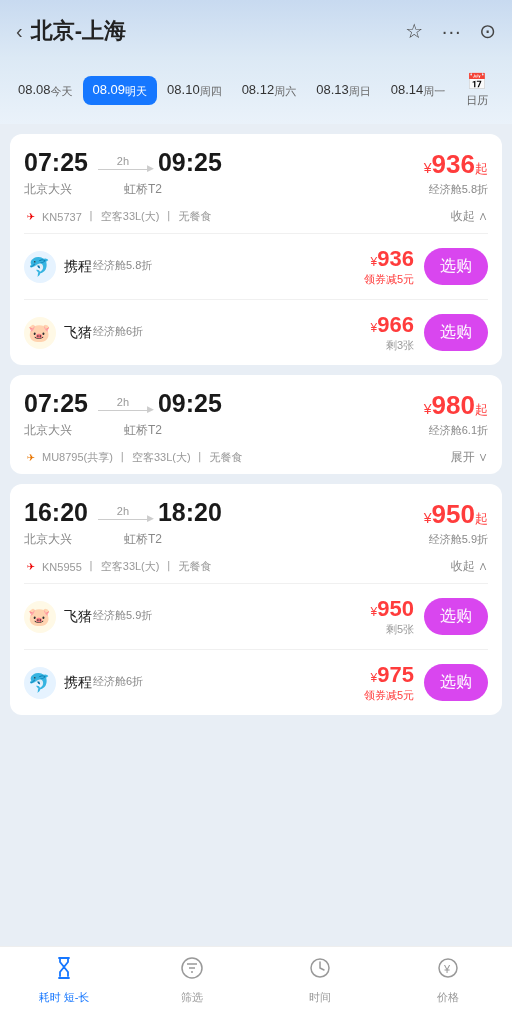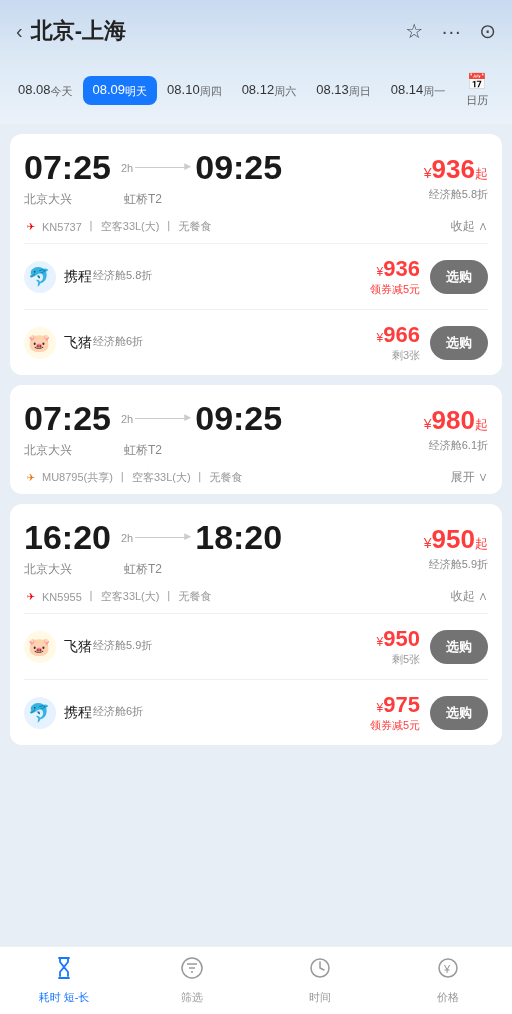--- a/index.html
+++ b/index.html
@@ -120,27 +120,27 @@
       display: flex;
       flex-direction: column;
       gap: 2px;
     }
     .flight-time-row {
       display: flex;
       align-items: center;
       gap: 10px;
     }
     .flight-time {
-      font-size: 34px;
+      font-size: 25px;
       font-weight: 700;
       color: #1a1a1a;
     }
     .flight-duration {
       display: flex;
-      flex-direction: row;
+      flex-direction: column;
       align-items: center;
       gap: 2px;
       min-width: 50px;
     }
     .duration-label {
       font-size: 11px;
       color: #999;
     }
     .duration-line {
       width: 50px;
@@ -276,27 +276,27 @@
     .provider-price-prefix {
       font-size: 12px;
       color: #ff3c3c;
     }
     .provider-sub {
       font-size: 11px;
       color: #ff3c3c;
       text-align: right;
     }
     .buy-btn {
-      background: #737373;
+      background: #d946ef;
       color: #fff;
       border: none;
       border-radius: 20px;
       padding: 8px 16px;
-      font-size: 13px;
-      font-weight: 700;
+      font-size: 16px;
+      font-weight: 400;
       cursor: pointer;
       white-space: nowrap;
     }
 
     
     .bottom-nav {
       position: fixed;
       bottom: 0;
       left: 0;
       width: 512px;

